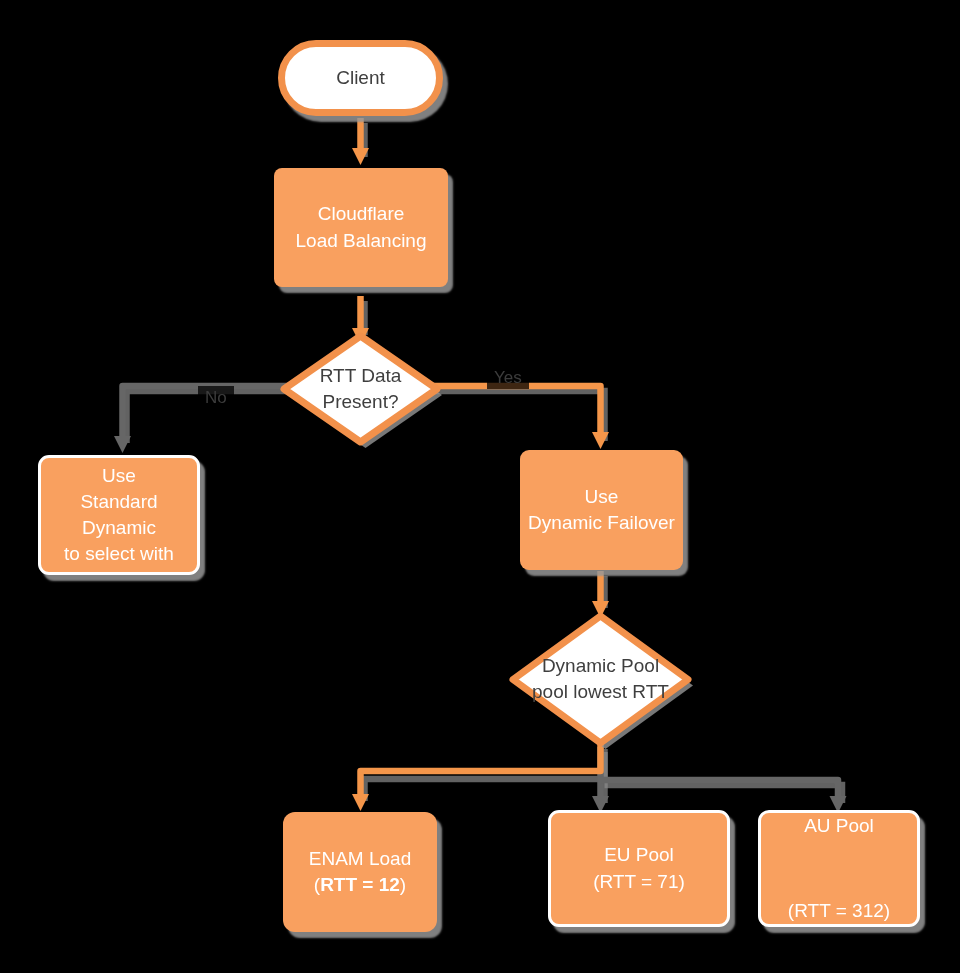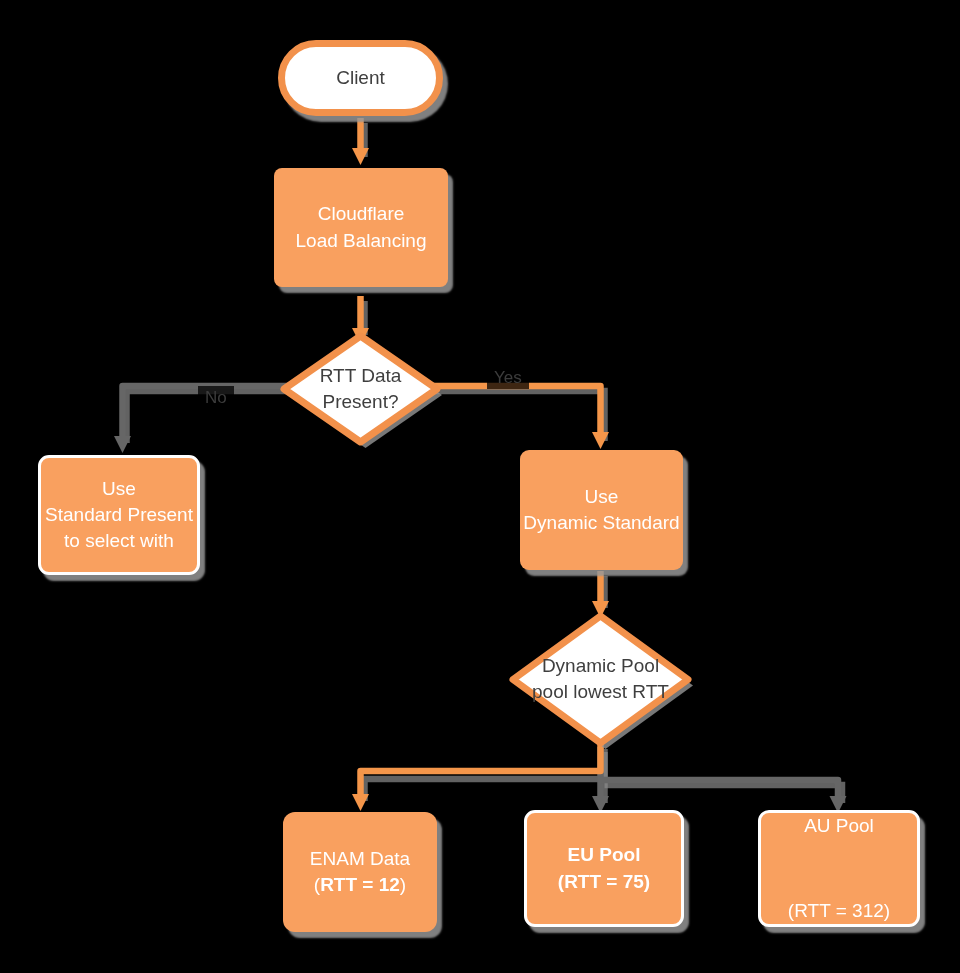--- a/index.html
+++ b/index.html
@@ -90,42 +90,42 @@
   <div class="diamond-label" style="left:284px;top:362px;width:153px;height:54px;">
     <span>RTT Data</span>
     <span>Present?</span>
   </div>
 
   <div class="edge-label" style="left:198px;top:374px;">No</div>
   <div class="edge-label" style="left:487px;top:354px;">Yes</div>
 
   <div class="node box white-border" style="left:38px;top:455px;width:162px;height:120px;">
     <span>Use</span>
-    <span>Standard Present</span>
+    <span>Standard Dynamic</span>
     <span>to select with</span>
   </div>
 
   <div class="node box" style="left:520px;top:450px;width:163px;height:120px;">
     <span>Use</span>
-    <span>Dynamic Standard</span>
+    <span>Dynamic Failover</span>
   </div>
 
   <div class="diamond-label" style="left:513px;top:652px;width:175px;height:54px;">
     <span>Dynamic Pool</span>
     <span>pool lowest RTT</span>
   </div>
 
   <div class="node box" style="left:283px;top:812px;width:154px;height:120px;border-radius:12px;">
-    <span>ENAM Data</span>
+    <span>ENAM Load</span>
     <span><span>(</span><span class="bold">RTT = 12</span><span>)</span></span>
   </div>
 
-  <div class="node box white-border" style="left:524px;top:810px;width:160px;height:117px;font-weight:bold;">
+  <div class="node box white-border" style="left:548px;top:810px;width:182px;height:117px;">
     <span>EU Pool</span>
-    <span>(RTT = 75)</span>
+    <span>(RTT = 71)</span>
   </div>
 
   <div class="node box white-border" style="left:758px;top:810px;width:162px;height:117px;justify-content:space-between;">
     <span>AU Pool</span>
     <span>(RTT = 312)</span>
   </div>
 
 </div>
 
 </body></html>

